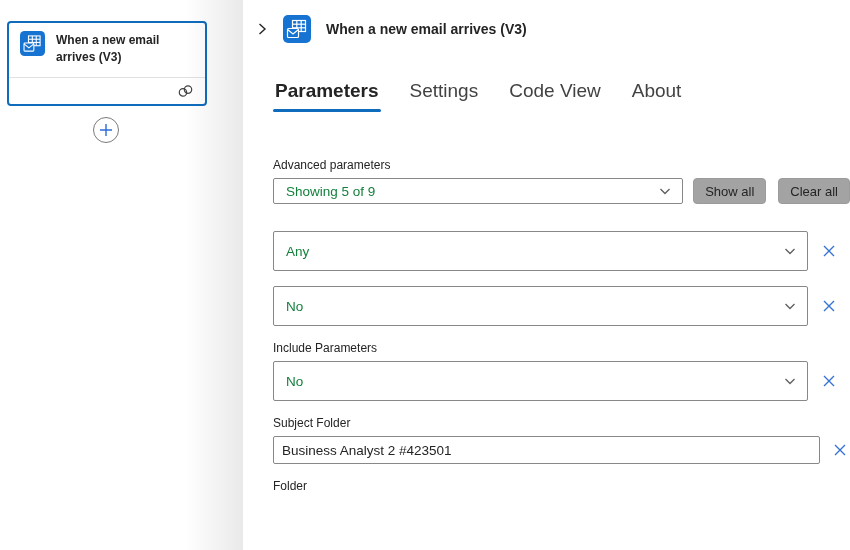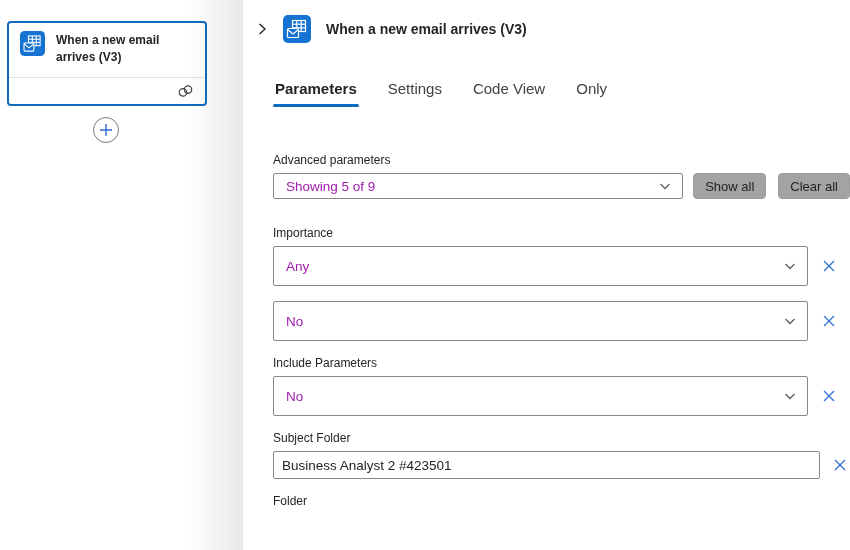--- a/index.html
+++ b/index.html
@@ -39,36 +39,36 @@
   .panel {
     position: absolute; left: 243px; right: 0; top: 0; bottom: 0; background: #fff;
   }
   .panel-header { display: flex; align-items: center; padding: 15px 0 0 8px; }
   .collapse-btn { width: 22px; height: 22px; border: none; background: none; padding: 0;
     display: flex; align-items: center; justify-content: center; cursor: pointer; }
   .header-icon { width: 28px; height: 28px; margin-left: 10px; display: block; }
   .panel-title { margin-left: 15px; font-size: 14px; font-weight: bold; color: #242424; }
 
   .tabs { display: flex; gap: 27px; margin: 37px 0 0 30px; }
-  .tab { position: relative; font-size: 15px; color: #424242; padding: 0 2px 10px 2px; cursor: pointer; }
+  .tab { position: relative; font-size: 19px; color: #424242; padding: 0 2px 10px 2px; cursor: pointer; }
   .tab.active { font-weight: bold; color: #242424; }
   .tab.active::after {
     content: ""; position: absolute; left: 0; right: 0; bottom: 0; height: 3px;
     border-radius: 2px; background: #0f6cbd;
   }
 
   .form { margin: 46px 0 12px 30px; }
   .field-label { font-size: 12px; color: #242424; margin-bottom: 6px; }
   .control-line { display: flex; align-items: center; }
 
   .combobox {
     width: 535px; height: 40px; border: 1px solid #8a8886; border-radius: 2px;
     background: #fff; display: flex; align-items: center; padding: 0 10px 0 12px; cursor: pointer;
   }
-  .combobox-value { flex: 1; font-size: 13.5px; color: #a21caf; }
+  .combobox-value { flex: 1; font-size: 13.5px; color: #15803d; }
   .text-input {
     width: 591px; height: 28px; border: 1px solid #8a8886; border-radius: 2px;
     padding: 0 10px 0 8px; font-size: 13.5px; color: #242424; font-family: inherit; background: #fff;
   }
   .folder-box { border-radius: 4px; padding-left: 10px; cursor: default; }
   .icon-btn { border: none; background: none; padding: 0; display: flex; align-items: center; cursor: pointer; }
   .clear-btn {
     margin-left: 10px; width: 22px; height: 22px; border: none; background: none; padding: 0;
     display: flex; align-items: center; justify-content: center; cursor: pointer;
   }
@@ -139,41 +139,40 @@
       <rect x="4.5" y="13.5" width="11" height="9" rx="1" fill="#1673d1" stroke="#ffffff" stroke-width="1.2"></rect>
       <path d="M4.5 14.5 L10 18.9 L15.5 14.5" fill="none" stroke="#ffffff" stroke-width="1.2"></path>
     </svg>
     <div class="panel-title">When a new email arrives (V3)</div>
   </div>
 
   <div class="tabs">
     <div class="tab active">Parameters</div>
     <div class="tab">Settings</div>
     <div class="tab">Code View</div>
-    <div class="tab">Only</div>
+    <div class="tab">About</div>
   </div>
 
   <div class="form">
 
     <div class="row advanced">
       <div class="field-label">Advanced parameters</div>
       <div class="control-line">
         <div class="combobox">
           <span class="combobox-value">Showing 5 of 9</span>
           <svg width="14" height="14" viewBox="0 0 14 14">
             <path d="M2.5 5 L7 9.5 L11.5 5" fill="none" stroke="#605e5c" stroke-width="1.3"></path>
           </svg>
         </div>
         <button class="pill-btn">Show all</button>
         <button class="pill-btn">Clear all</button>
       </div>
     </div>
 
     <div class="row">
-      <div class="field-label">Importance</div>
       <div class="control-line">
         <div class="combobox">
           <span class="combobox-value">Any</span>
           <svg width="14" height="14" viewBox="0 0 14 14">
             <path d="M2.5 5 L7 9.5 L11.5 5" fill="none" stroke="#605e5c" stroke-width="1.3"></path>
           </svg>
         </div>
         <button class="clear-btn">
           <svg width="16" height="16" viewBox="0 0 16 16">
             <path d="M3 3 L13 13 M13 3 L3 13" stroke="#3673d3" stroke-width="1.4" fill="none"></path>

